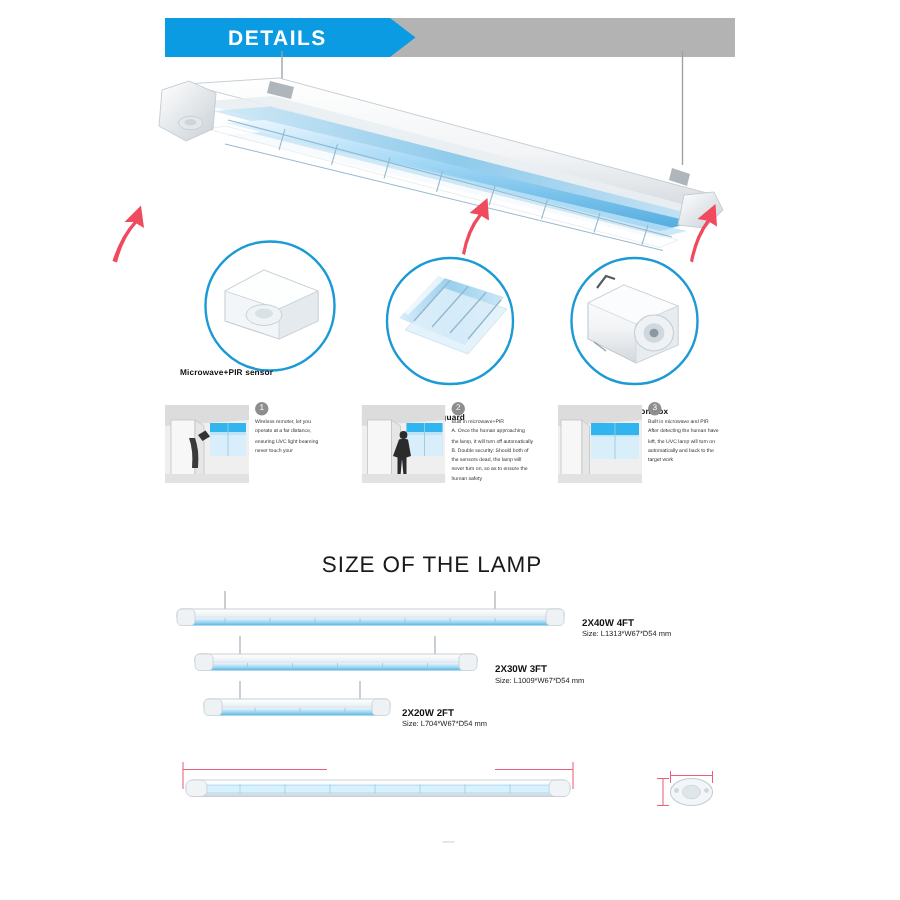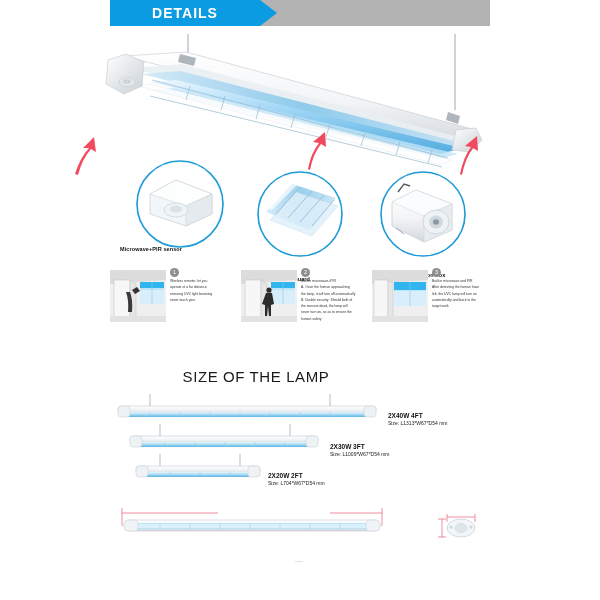--- a/index.html
+++ b/index.html
@@ -4,21 +4,21 @@
 <style>
   html,body{margin:0;padding:0;}
   body{
     width:600px;height:600px;background:#ffffff;
     font-family:"Liberation Sans",sans-serif;
     color:#1a1a1a;overflow:hidden;position:relative;
   }
   .page{position:relative;width:600px;height:600px;}
 
   
-  .banner{position:absolute;left:110px;top:0;width:380px;height:14px;}
+  .banner{position:absolute;left:110px;top:12px;width:380px;height:14px;}
   .banner-bar{position:absolute;left:0;top:0;width:380px;height:26px;background:#b3b3b3;}
   .banner-tab{position:absolute;left:0;top:0;width:150px;height:26px;background:#0b9be3;}
   .banner-tab:after{
     content:"";position:absolute;left:150px;top:0;width:0;height:0;
     border-top:13px solid transparent;border-bottom:13px solid transparent;
     border-left:17px solid #0b9be3;
   }
   .banner-label{
     position:absolute;left:0;top:0;width:150px;height:26px;
     display:flex;align-items:center;justify-content:center;
@@ -48,21 +48,21 @@
   .step-num{
     width:9px;height:9px;border-radius:50%;background:#8e8e8e;color:#fff;
     font-size:5.5px;line-height:9px;text-align:center;margin-bottom:2px;
   }
   .step-text{font-size:3.4px;line-height:1.55;color:#333;}
   .step-text p{margin:0 0 1px 0;}
 
   
   .size-title{
     position:absolute;left:0;top:368px;width:512px;text-align:center;
-    font-size:15px;letter-spacing:.6px;color:#1a1a1a;
+    font-size:15px;letter-spacing:.6px;color:#1a1a1a;padding-left:32px;
   }
   .size-stage{position:absolute;left:0;top:392px;width:600px;height:115px;}
 
   .spec{position:absolute;white-space:nowrap;}
   .spec-name{font-size:6.5px;font-weight:bold;color:#111;}
   .spec-size{font-size:5px;color:#222;margin-top:1px;}
   #spec-4ft{left:388px;top:412px;}
   #spec-3ft{left:330px;top:443px;}
   #spec-2ft{left:268px;top:472px;}
 

